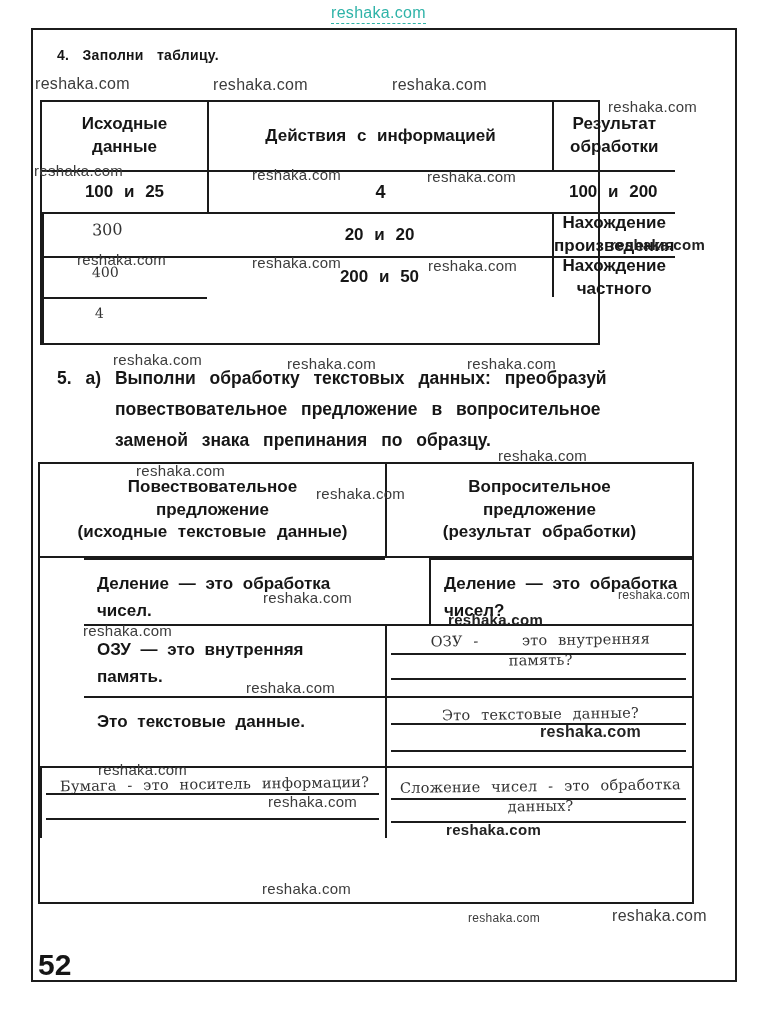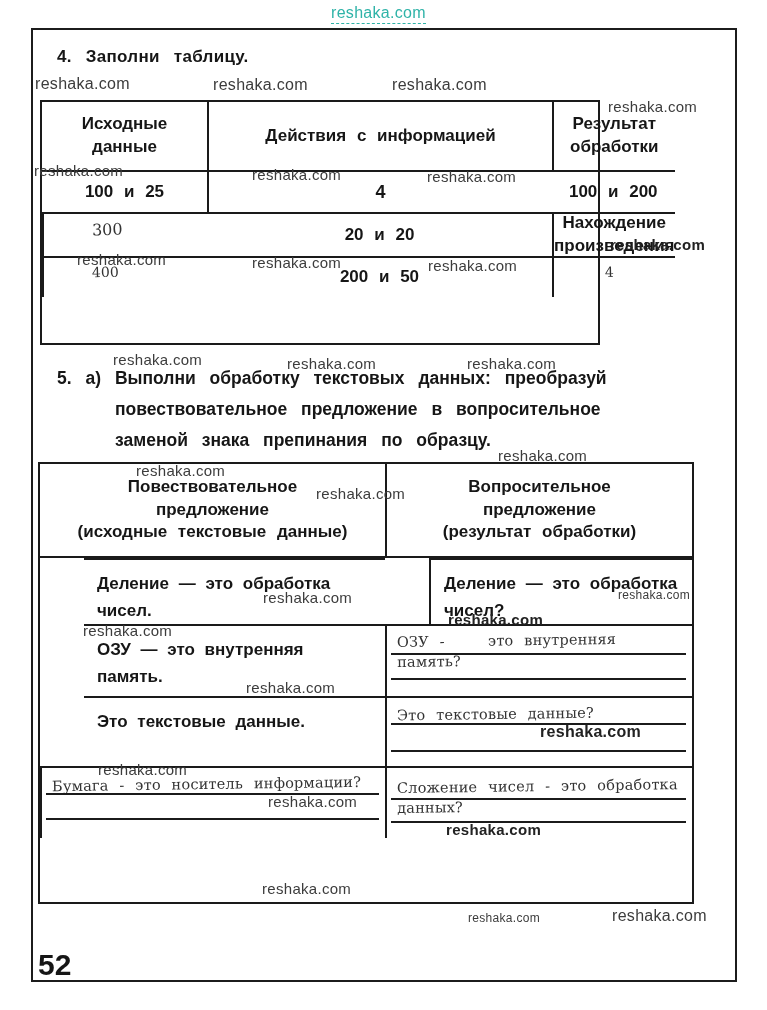--- a/index.html
+++ b/index.html
@@ -9,21 +9,21 @@
 
   .frame { position:absolute; left:31px; top:28px; width:706px; height:954px; border:2px solid #1c1c1c; }
 
   
   .wm { position:absolute; font-size:15px; color:#3c3c3c; letter-spacing:.3px; white-space:nowrap; z-index:5; }
   .wm-b { font-weight:700; color:#222; }
   .wm-sm { font-size:12px; }
   .wm-lg { font-size:16px; }
   .wm-accent { color:#2fb3a8; font-size:16px; border-bottom:1px dashed #2fb3a8; padding-bottom:1px; }
 
-  .heading { position:absolute; left:57px; top:47px; font-size:17px; font-weight:700; word-spacing:9px; letter-spacing:.3px; }
+  .heading { position:absolute; left:57px; top:47px; font-size:14px; font-weight:700; word-spacing:9px; letter-spacing:.3px; }
 
   
   .t1 { position:absolute; left:40px; top:100px; width:560px;
         display:grid; grid-template-columns:165px 345px 1fr;
         grid-template-rows:68px 42px 44px 41px 46px;
         border:2px solid #1a1a1a; background:#fff; }
   .cell { display:flex; align-items:center; justify-content:center; text-align:center;
           font-weight:700; font-size:17px; word-spacing:6px; line-height:1.35; }
   .bl { border-left:2px solid #1a1a1a; }
   .bt { border-top:2px solid #1a1a1a; }
@@ -38,21 +38,21 @@
            white-space:pre-line; padding-left:58px; text-indent:-58px; }
 
   
   .t2 { position:absolute; left:38px; top:462px; width:656px;
         display:grid; grid-template-columns:345px 1fr;
         grid-template-rows:94px 66px 72px 70px 72px 64px;
         border:2px solid #1a1a1a; background:#fff; }
   .hb { border-bottom:2px solid #1a1a1a; }
   .src { justify-content:flex-start; align-items:flex-start; text-align:left;
          padding:10px 8px 0 13px; line-height:1.6; word-spacing:5px;margin-left:44px; }
-  .ans { position:relative; display:block; text-align:left; padding:5px 8px 0 10px;
+  .ans { position:relative; display:block; text-align:center; padding:5px 8px 0 10px;
          font-weight:400; }
   .ans .hw { font-size:14.5px; transform:rotate(-0.8deg); white-space:pre-wrap; letter-spacing:.2px; }
   .rule { position:absolute; left:4px; right:6px; height:0; border-top:2px solid #1b1b1b; }
 
   .pagenum { position:absolute; left:38px; top:948px; font-size:30px; font-weight:700; }
 </style>
 </head>
 <body>
 
 <div class="page">
@@ -110,20 +110,21 @@
       <span class="hw" style="font-size:16px">300</span>
     </div>
 
     <div class="cell bt">20  и  20</div>
     <div class="cell bl bt">Нахождение  произведения</div>
     <div class="cell bl bt hwcell">
       <span class="hw" style="font-size:14px">400</span>
     </div>
 
     <div class="cell bt">200  и  50</div>
+    <div class="cell bl bt">Нахождение  частного</div>
     <div class="cell bl bt hwcell">
       <span class="hw" style="font-size:14px;padding-left:3px">4</span>
     </div>
   </div>
 
   <div class="instr">5. а) Выполни обработку текстовых данных: преобразуй
 повествовательное предложение в вопросительное
 заменой знака препинания по образцу.</div>
 
   <div class="t2">

